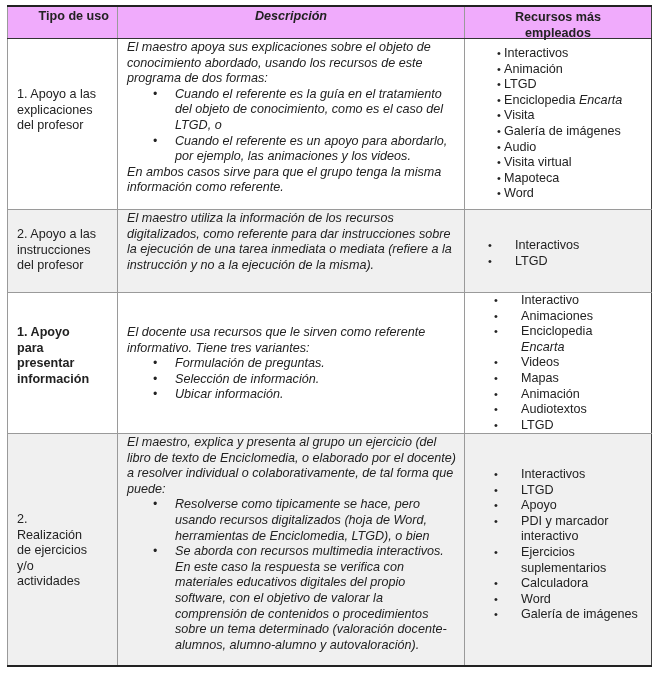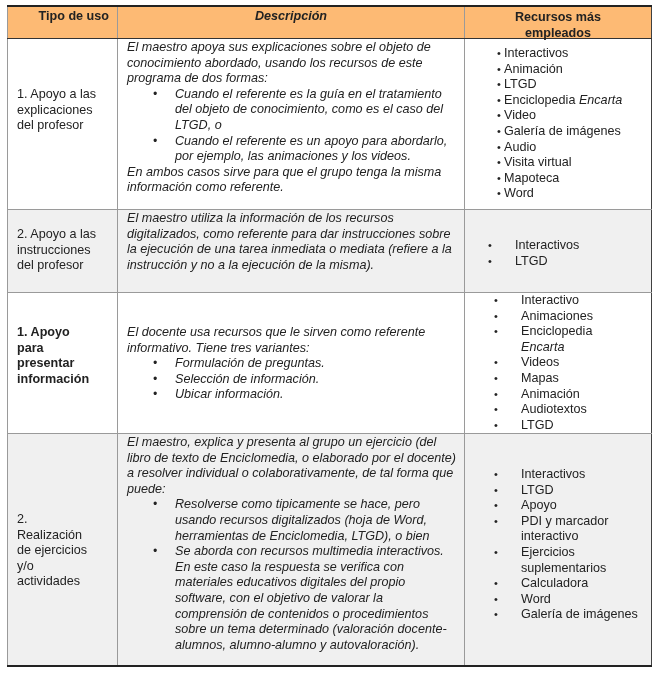--- a/index.html
+++ b/index.html
@@ -4,21 +4,21 @@
   <style>
     html, body { margin: 0; padding: 0; background: #ffffff; }
     body { width: 660px; height: 678px; position: relative; overflow: hidden;
            font-family: "Liberation Sans", sans-serif; color: #222; }
     .tbl { position: absolute; left: 7px; top: 5px; width: 645px; }
     .row { position: absolute; left: 0; width: 645px; box-sizing: border-box; }
     .cell { position: absolute; top: 0; bottom: 0; box-sizing: border-box; font-size: 12.6px; line-height: 15.6px; }
     .c1 { left: 0; width: 110px; border-left: 1px solid #9a9a9a; }
     .c2 { left: 110px; width: 347px; border-left: 1px solid #9a9a9a; font-style: italic; }
     .c3 { left: 457px; width: 188px; border-left: 1px solid #9a9a9a; border-right: 1px solid #404040; }
-    .hdr { top: 0; height: 34px; background: #fdba74; border-top: 2px solid #222; border-bottom: 1.5px solid #333; }
+    .hdr { top: 0; height: 34px; background: #f0abfc; border-top: 2px solid #222; border-bottom: 1.5px solid #333; }
     .hdr .cell { font-weight: bold; font-size: 12.6px; text-align: center; }
     .hdr .c1 .t { position: absolute; right: 8px; top: 2px; }
     .hdr .c2 .t { position: absolute; left: 0; right: 0; top: 2px; }
     .hdr .c3 .t { position: absolute; left: 0; right: 0; top: 2px; line-height: 16px; }
     .shade { background: #f0f0f0; }
     .r1 { top: 34px; height: 171px; border-bottom: 1px solid #9a9a9a; }
     .r2 { top: 205px; height: 83px; border-bottom: 1px solid #9a9a9a; }
     .r3 { top: 288px; height: 141px; border-bottom: 1px solid #9a9a9a; }
     .r4 { top: 429px; height: 233px; border-bottom: 2.5px solid #222; }
     .use { position: absolute; left: 9px; right: 4px; }
@@ -72,21 +72,21 @@
         </ul>
         <p>En ambos casos sirve para que el grupo tenga la misma información como referente.</p>
       </div>
     </div>
     <div class="cell c3">
       <ul class="rlist rtight" style="left:32px; top:7px;">
         <li>Interactivos</li>
         <li>Animación</li>
         <li>LTGD</li>
         <li><span>Enciclopedia</span> <em>Encarta</em></li>
-        <li>Video</li>
+        <li>Visita</li>
         <li>Galería de imágenes</li>
         <li>Audio</li>
         <li>Visita virtual</li>
         <li>Mapoteca</li>
         <li>Word</li>
       </ul>
     </div>
   </div>
 
   <div class="row r2 shade">

